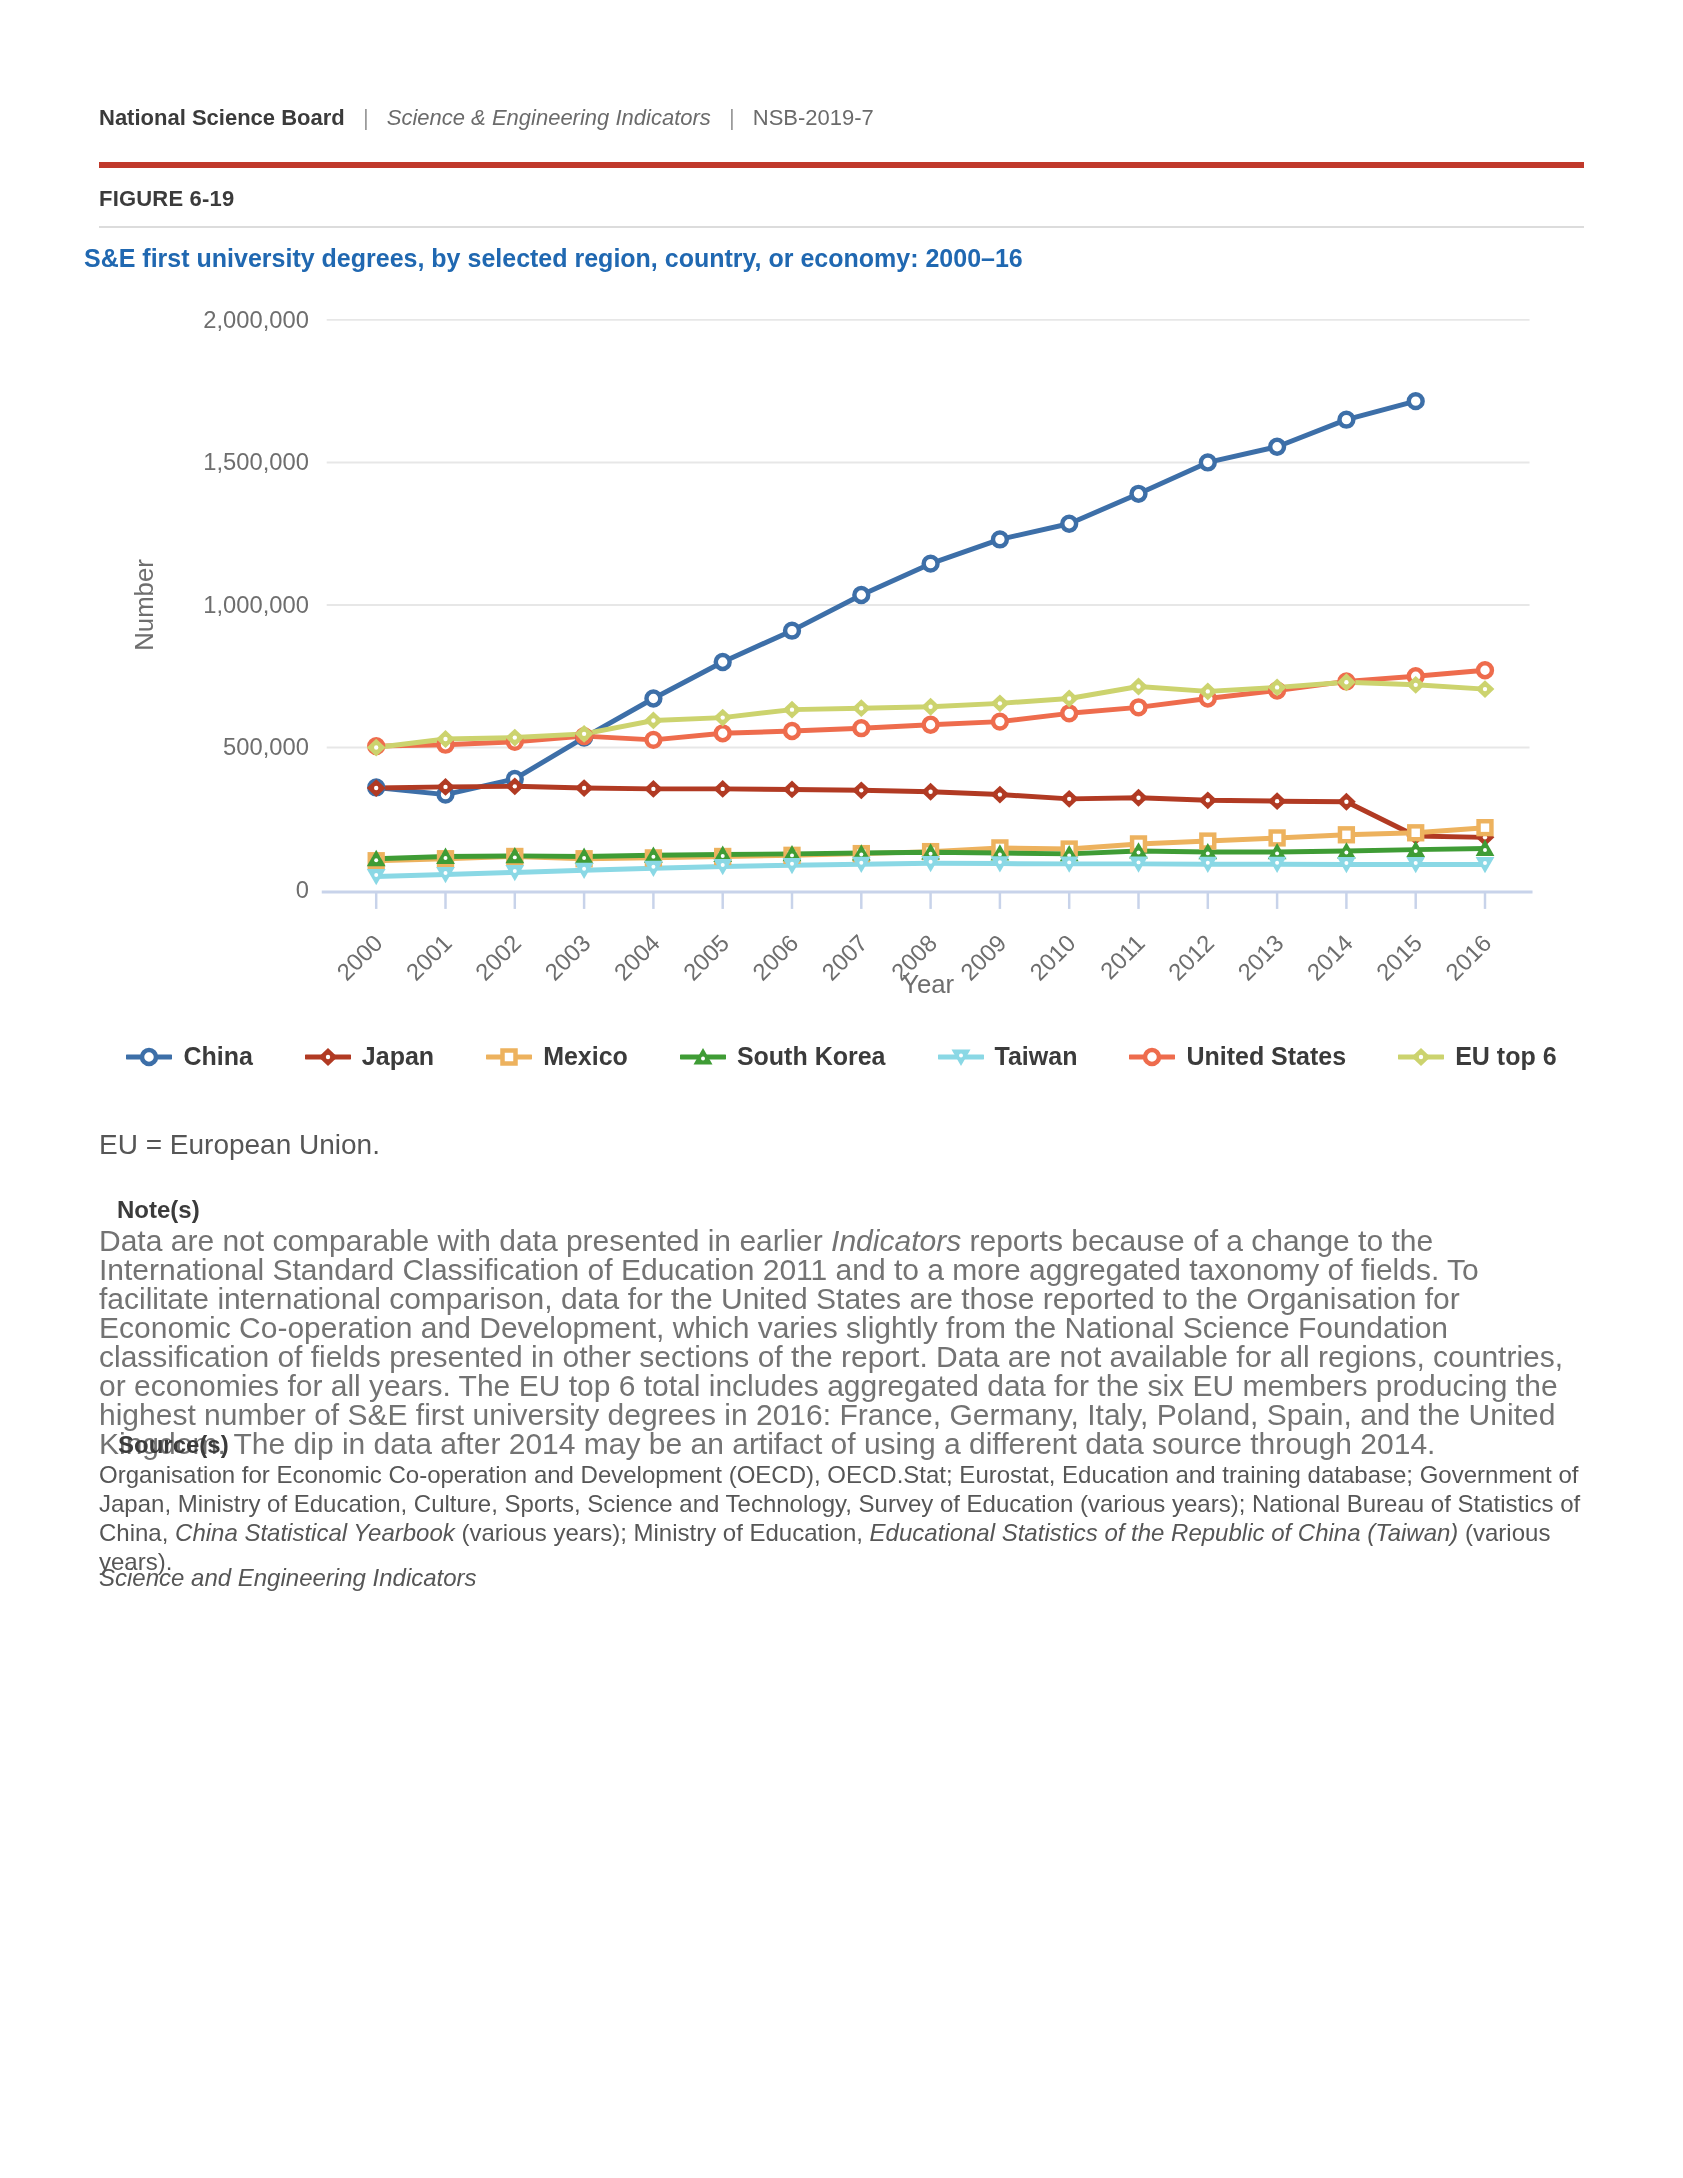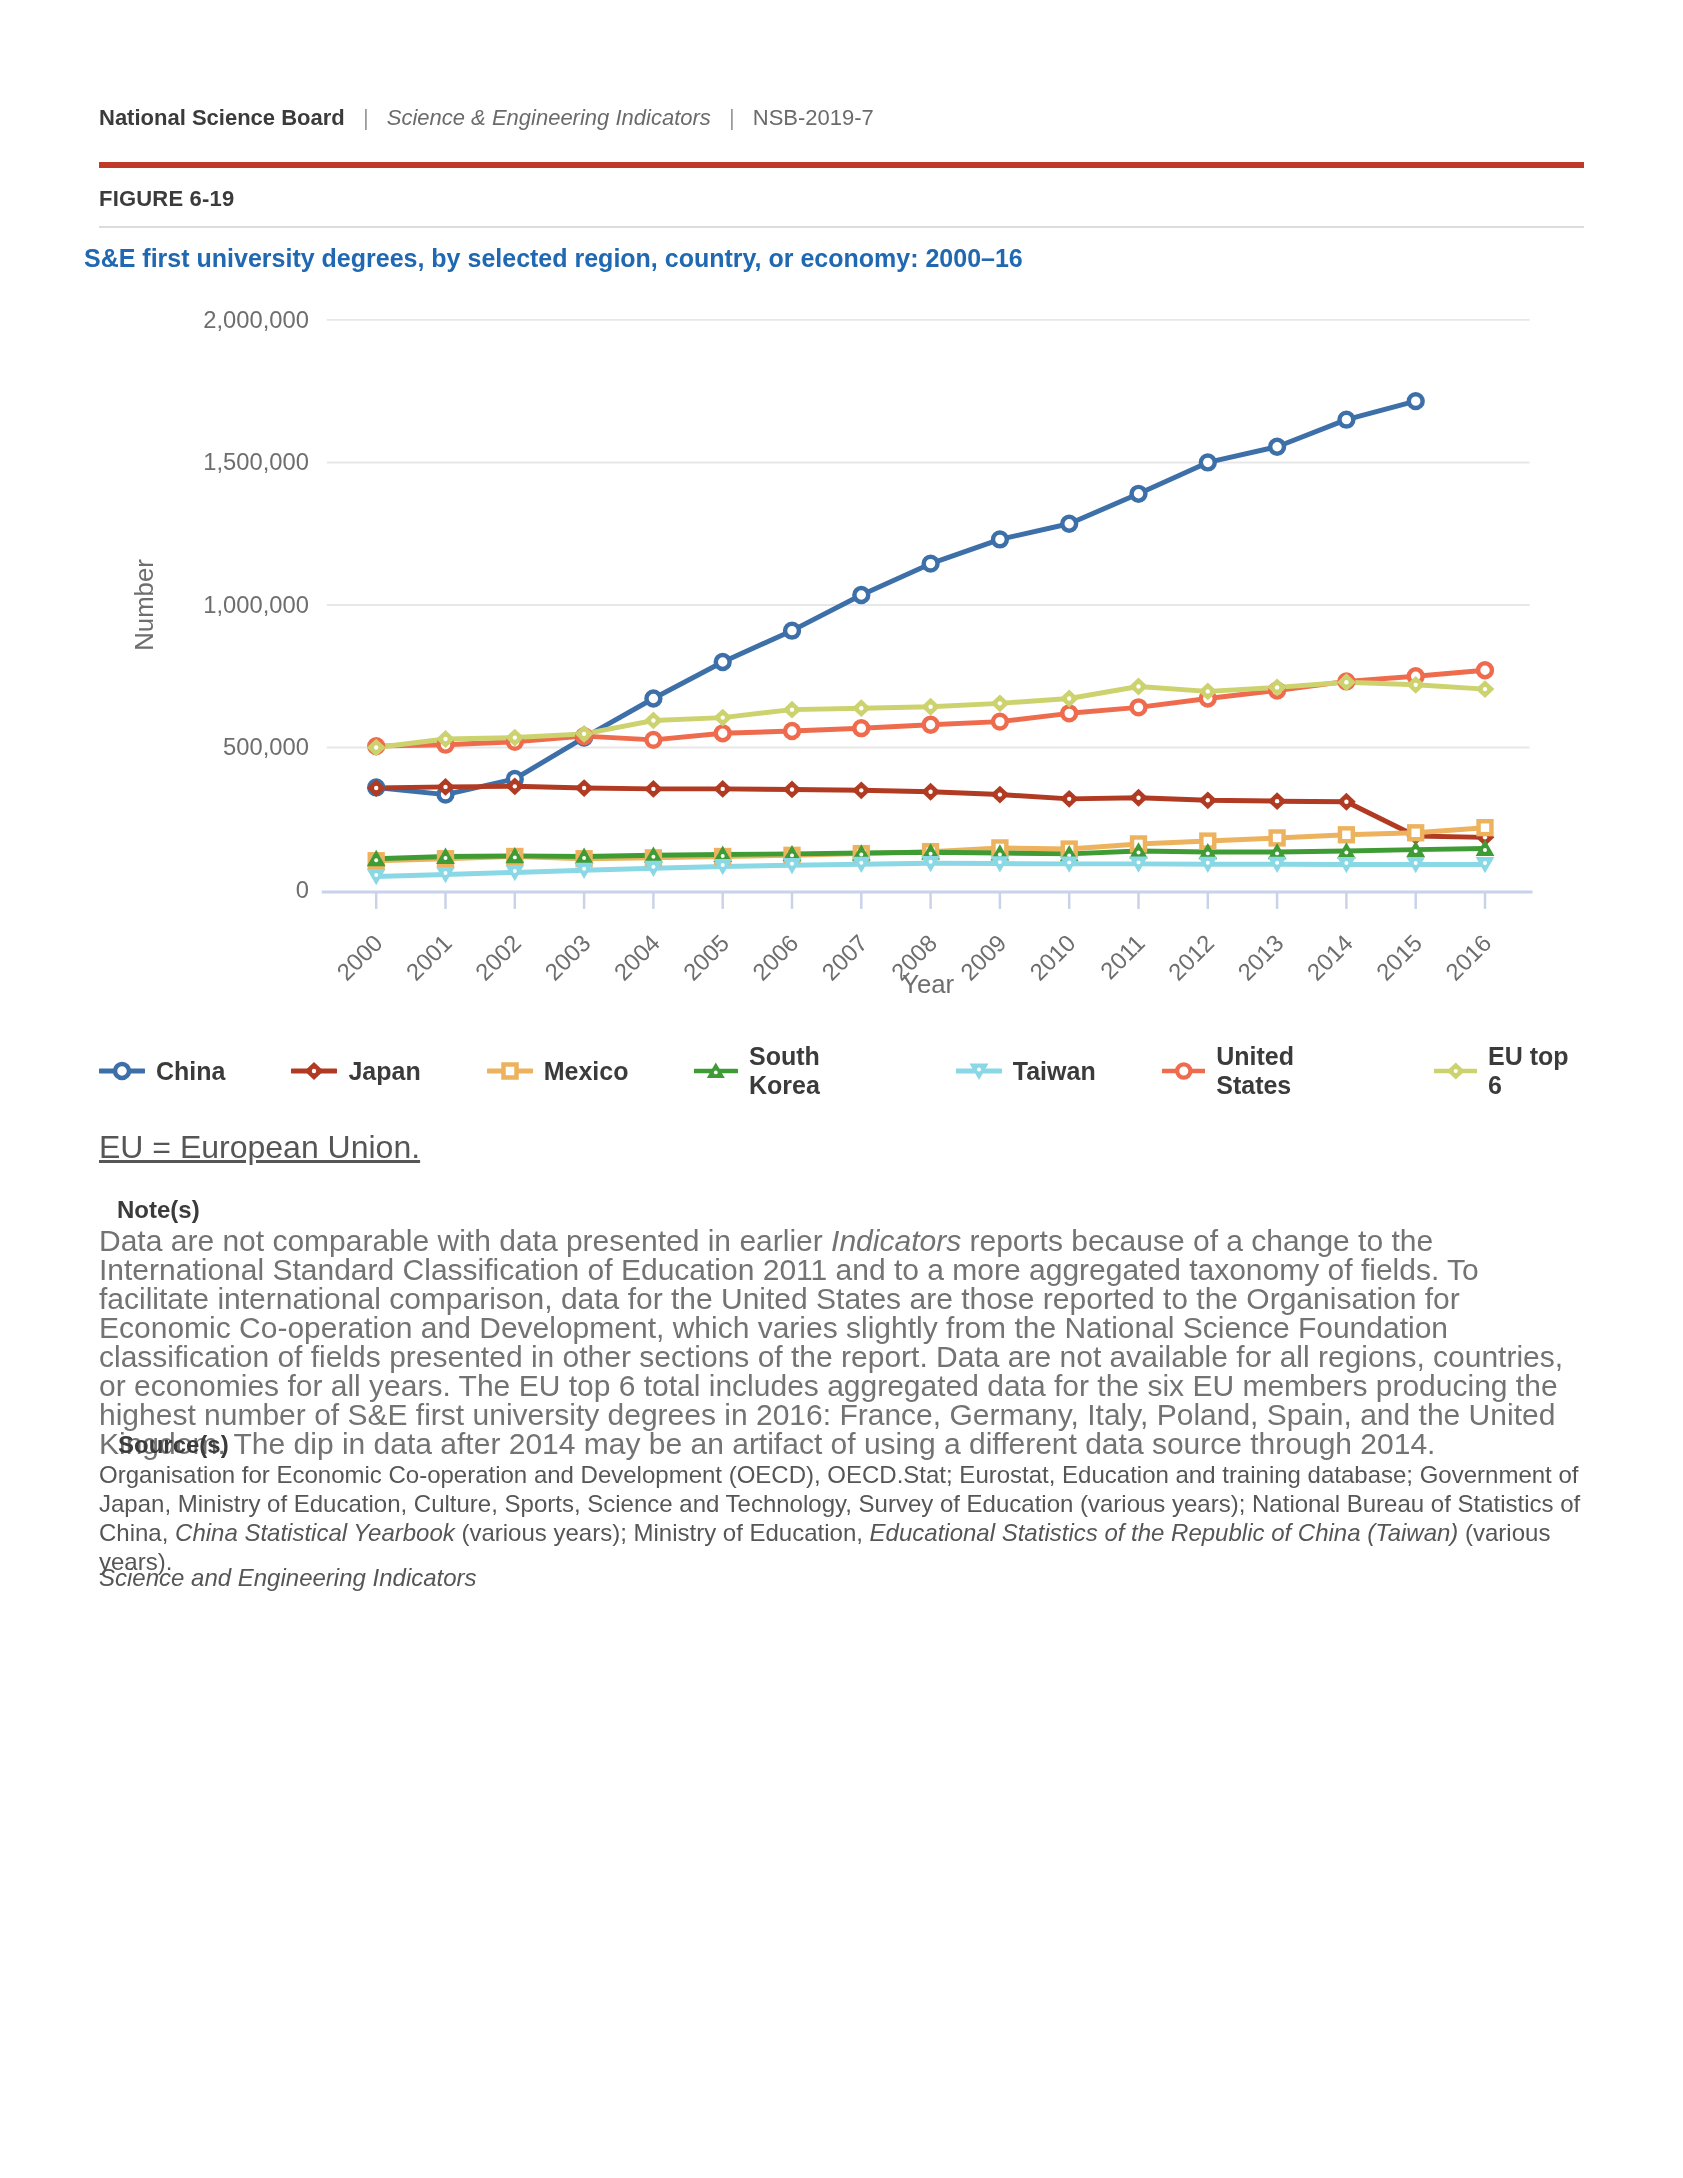--- a/index.html
+++ b/index.html
@@ -9,23 +9,23 @@
   .header{left:99px;top:105px;font-size:22px;color:#6b6b6b;white-space:nowrap;}
   .header .org{font-weight:bold;color:#3b3b3b;}
   .header .sep{color:#9a9a9a;margin:0 12px;}
   .header .pub{font-style:italic;color:#6b6b6b;}
   .header .rid{color:#6b6b6b;}
   .red-rule{left:99px;top:162px;width:1485px;height:6px;background:#c0392b;}
   .figure-label{left:99px;top:186px;font-size:22px;font-weight:bold;color:#3b3b3b;letter-spacing:0.2px;}
   .gray-rule{left:99px;top:226px;width:1485px;height:2px;background:#dcdcdc;}
   .chart-title{left:84px;top:244px;font-size:25px;font-weight:bold;color:#2068b1;}
   #chart-svg{position:absolute;left:99px;top:287px;}
-  .legend-row{left:99px;top:1042px;width:1485px;display:flex;justify-content:center;align-items:center;gap:66px;}
+  .legend-row{left:99px;top:1042px;width:1485px;display:flex;justify-content:center;align-items:center;gap:52px;}
   .legend-item{display:flex;align-items:center;gap:11px;font-size:25px;font-weight:bold;color:#3b3b3b;cursor:pointer;}
-  .eu-note{left:99px;top:1129px;font-size:32px;color:#565656;text-decoration:underline;}
+  .eu-note{left:99px;top:1129px;font-size:28px;color:#565656;}
   .block-heading{font-size:24px;font-weight:bold;color:#3b3b3b;}
   .notes-heading{left:117px;top:1196px;}
   .notes-text{left:99px;top:1226px;width:1483px;font-size:30px;line-height:29px;color:#737373;}
   .notes-text i,.sources-text i{font-style:italic;}
   .sources-heading{left:99px;top:1431px;margin-left:19px;}
   .sources-text{left:99px;top:1460px;width:1483px;font-size:24px;line-height:29px;color:#565656;}
   .footer-italic{left:99px;top:1564px;font-size:24px;font-style:italic;color:#565656;}
 </style>
 </head>
 <body>

